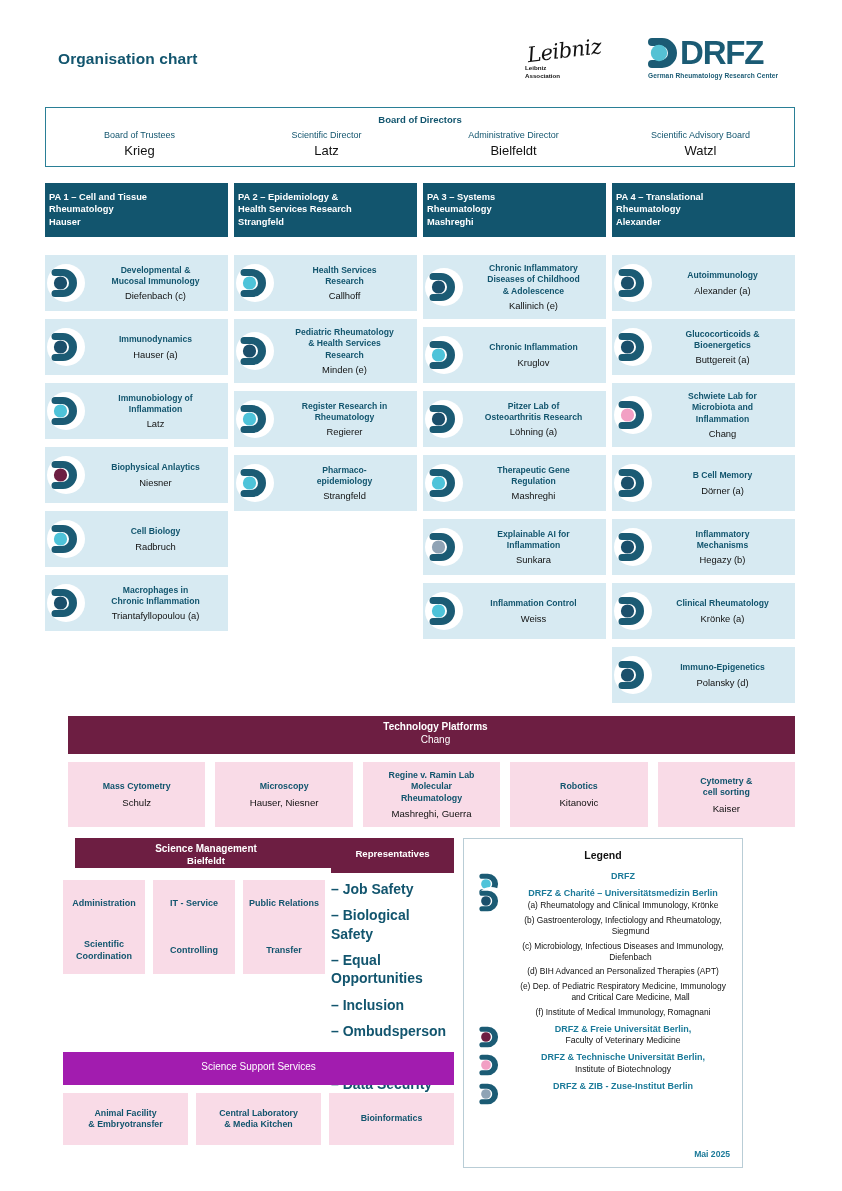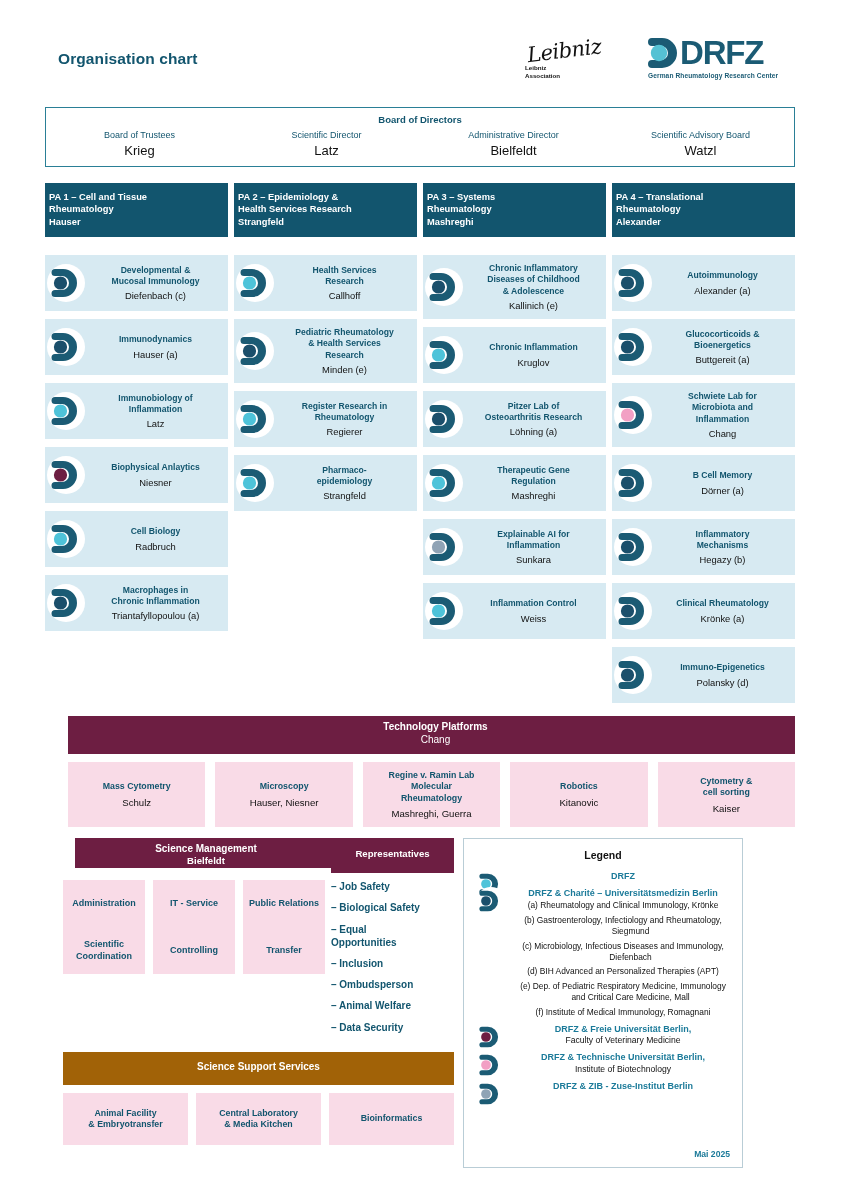--- a/index.html
+++ b/index.html
@@ -90,26 +90,26 @@
     background: #6d1e42; color: #fff; text-align: center; padding-top: 10px;
     font-size: 9.6px; font-weight: bold; }
 
   .sm-grid { position: absolute; left: 63px; top: 880px; width: 262px;
     display: grid; grid-template-columns: 1fr 1fr 1fr; gap: 0 8px; }
   .sm-box { background: #f9dbe7; height: 47px; display: flex; align-items: center;
     justify-content: center; text-align: center; font-size: 9px; font-weight: bold;
     color: #12556e; line-height: 1.3; padding: 2px; }
 
   .rep-list { position: absolute; left: 331px; top: 880px; width: 123px; }
-  .rep-list li { list-style: none; font-size: 10px; font-weight: bold; color: #12556e;
+  .rep-list li { list-style: none; font-size: 14px; font-weight: bold; color: #12556e;
     line-height: 1.3; margin-bottom: 8.3px; }
 
   .sss-head { position: absolute; left: 63px; top: 1052px; width: 391px; height: 33px;
-    background: #a16207; color: #fff; text-align: center; padding-top: 9px;
-    font-size: 10px; font-weight: bold; }
+    background: #a21caf; color: #fff; text-align: center; padding-top: 9px;
+    font-size: 10px; font-weight: normal; }
   .sss-row { position: absolute; left: 63px; top: 1093px; width: 391px; display: flex; gap: 8px; }
   .sss-box { flex: 1; background: #f9dbe7; height: 52px; display: flex; align-items: center;
     justify-content: center; text-align: center; font-size: 8.8px; font-weight: bold;
     color: #12556e; line-height: 1.3; padding: 2px; }
 
   
   .legend { position: absolute; left: 463px; top: 838px; width: 280px; height: 330px;
     border: 1px solid #b9cdd6; background: #fff; padding: 10px 12px; text-align: center; }
   .legend-title { font-size: 10.5px; font-weight: bold; color: #111; margin-bottom: 9px; }
   .lg-item { position: relative; padding-left: 40px; margin-bottom: 5px; }

